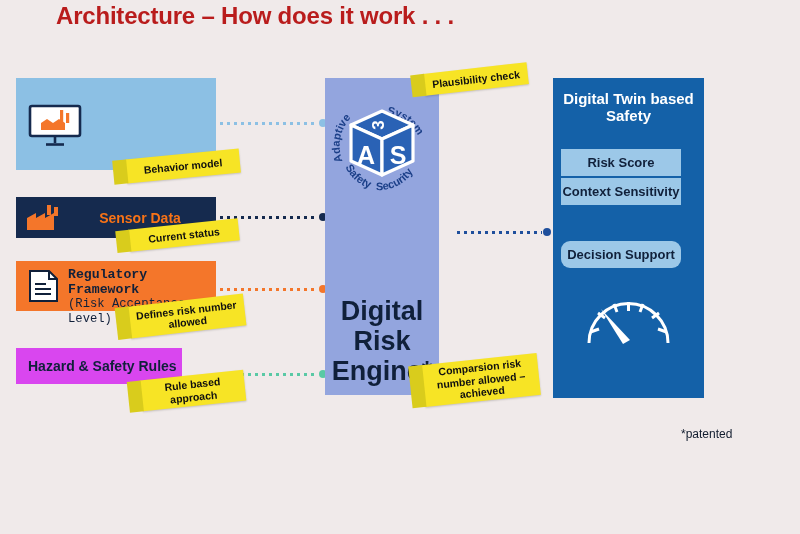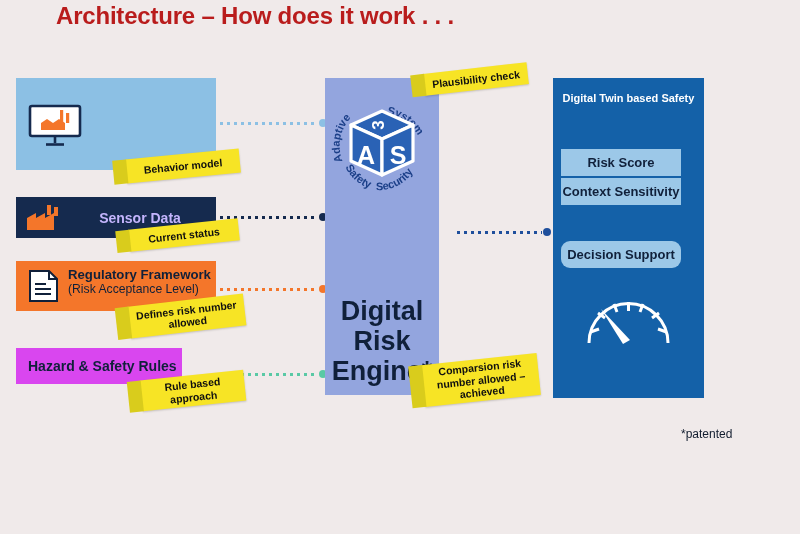--- a/index.html
+++ b/index.html
@@ -38,27 +38,28 @@
 
   
   .sensor{
     left:16px;top:197px;width:200px;height:41px;
     background:#152a4e;
   }
   .sensor .icon{position:absolute;left:8px;top:7px;width:42px;height:28px;}
   .sensor .lbl{
     position:absolute;left:54px;top:0;right:6px;height:41px;
     display:flex;align-items:center;justify-content:center;
-    color:#c4b5fd;font-size:14px;font-weight:700;
+    color:#f97316;font-size:14px;font-weight:700;
   }
 
   
   .regul{
     left:16px;top:261px;width:200px;height:50px;
     background:#f4762a;
+    font-family:Liberation Mono, monospace;
   }
   .regul .icon{position:absolute;left:10px;top:8px;width:36px;height:34px;}
   .regul .txt{position:absolute;left:52px;top:6px;right:4px;}
   .regul .hdr{font-size:13.2px;font-weight:700;line-height:15px;color:#10203a;}
   .regul .sub{font-size:12.2px;line-height:15px;color:#10203a;}
 
   
   .hazard{
     left:16px;top:348px;width:166px;height:36px;
     background:#d946ef;
@@ -81,21 +82,21 @@
     line-height:30px;color:#10203a;
   }
 
   
   .rpanel{
     left:553px;top:78px;width:151px;height:320px;
     background:#1461a8;
   }
   .rpanel .rtitle{
     position:absolute;left:0;top:12px;width:100%;text-align:center;
-    color:#fff;font-size:11px;font-weight:700;line-height:17px;
+    color:#fff;font-size:15px;font-weight:700;line-height:17px;
   }
   .ritem{
     position:absolute;left:8px;width:120px;height:27px;
     background:#9cc8e8;
     display:flex;align-items:center;justify-content:center;
     font-size:13px;font-weight:700;color:#10203a;
   }
   .ritem.i0{top:71px;}
   .ritem.i1{top:100px;}
   .ritem.i2{top:163px;border-radius:9px;}

